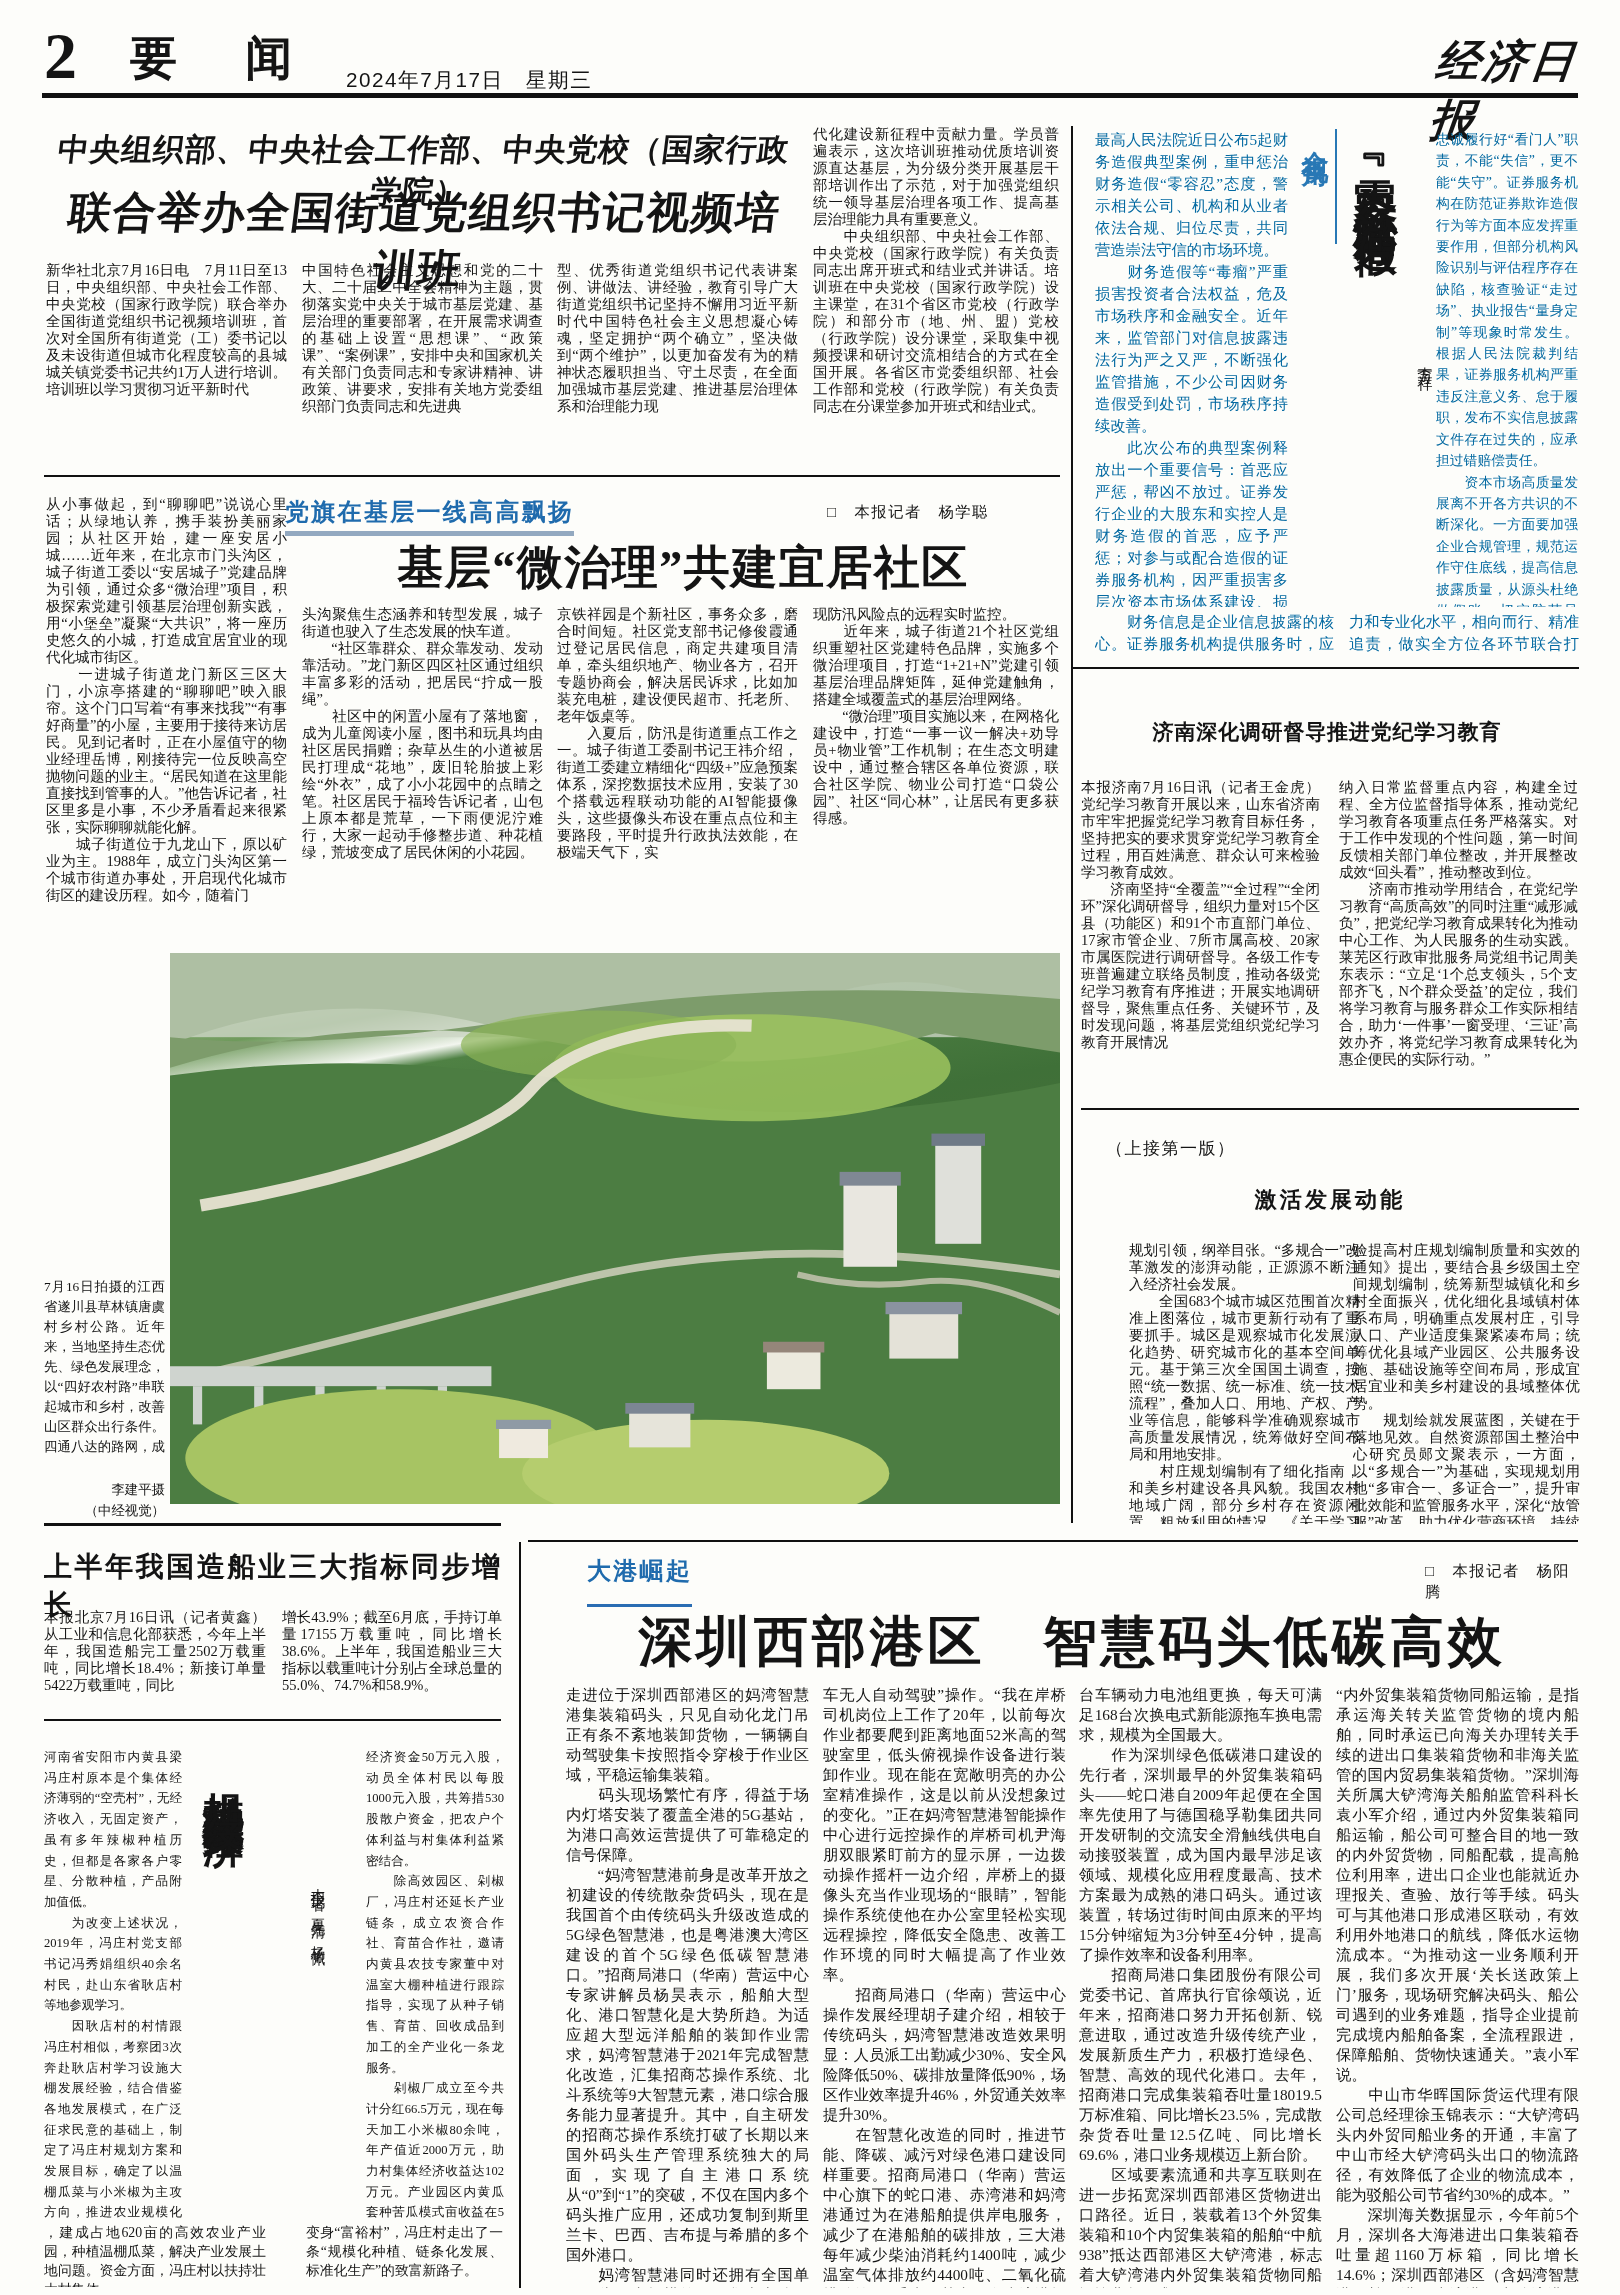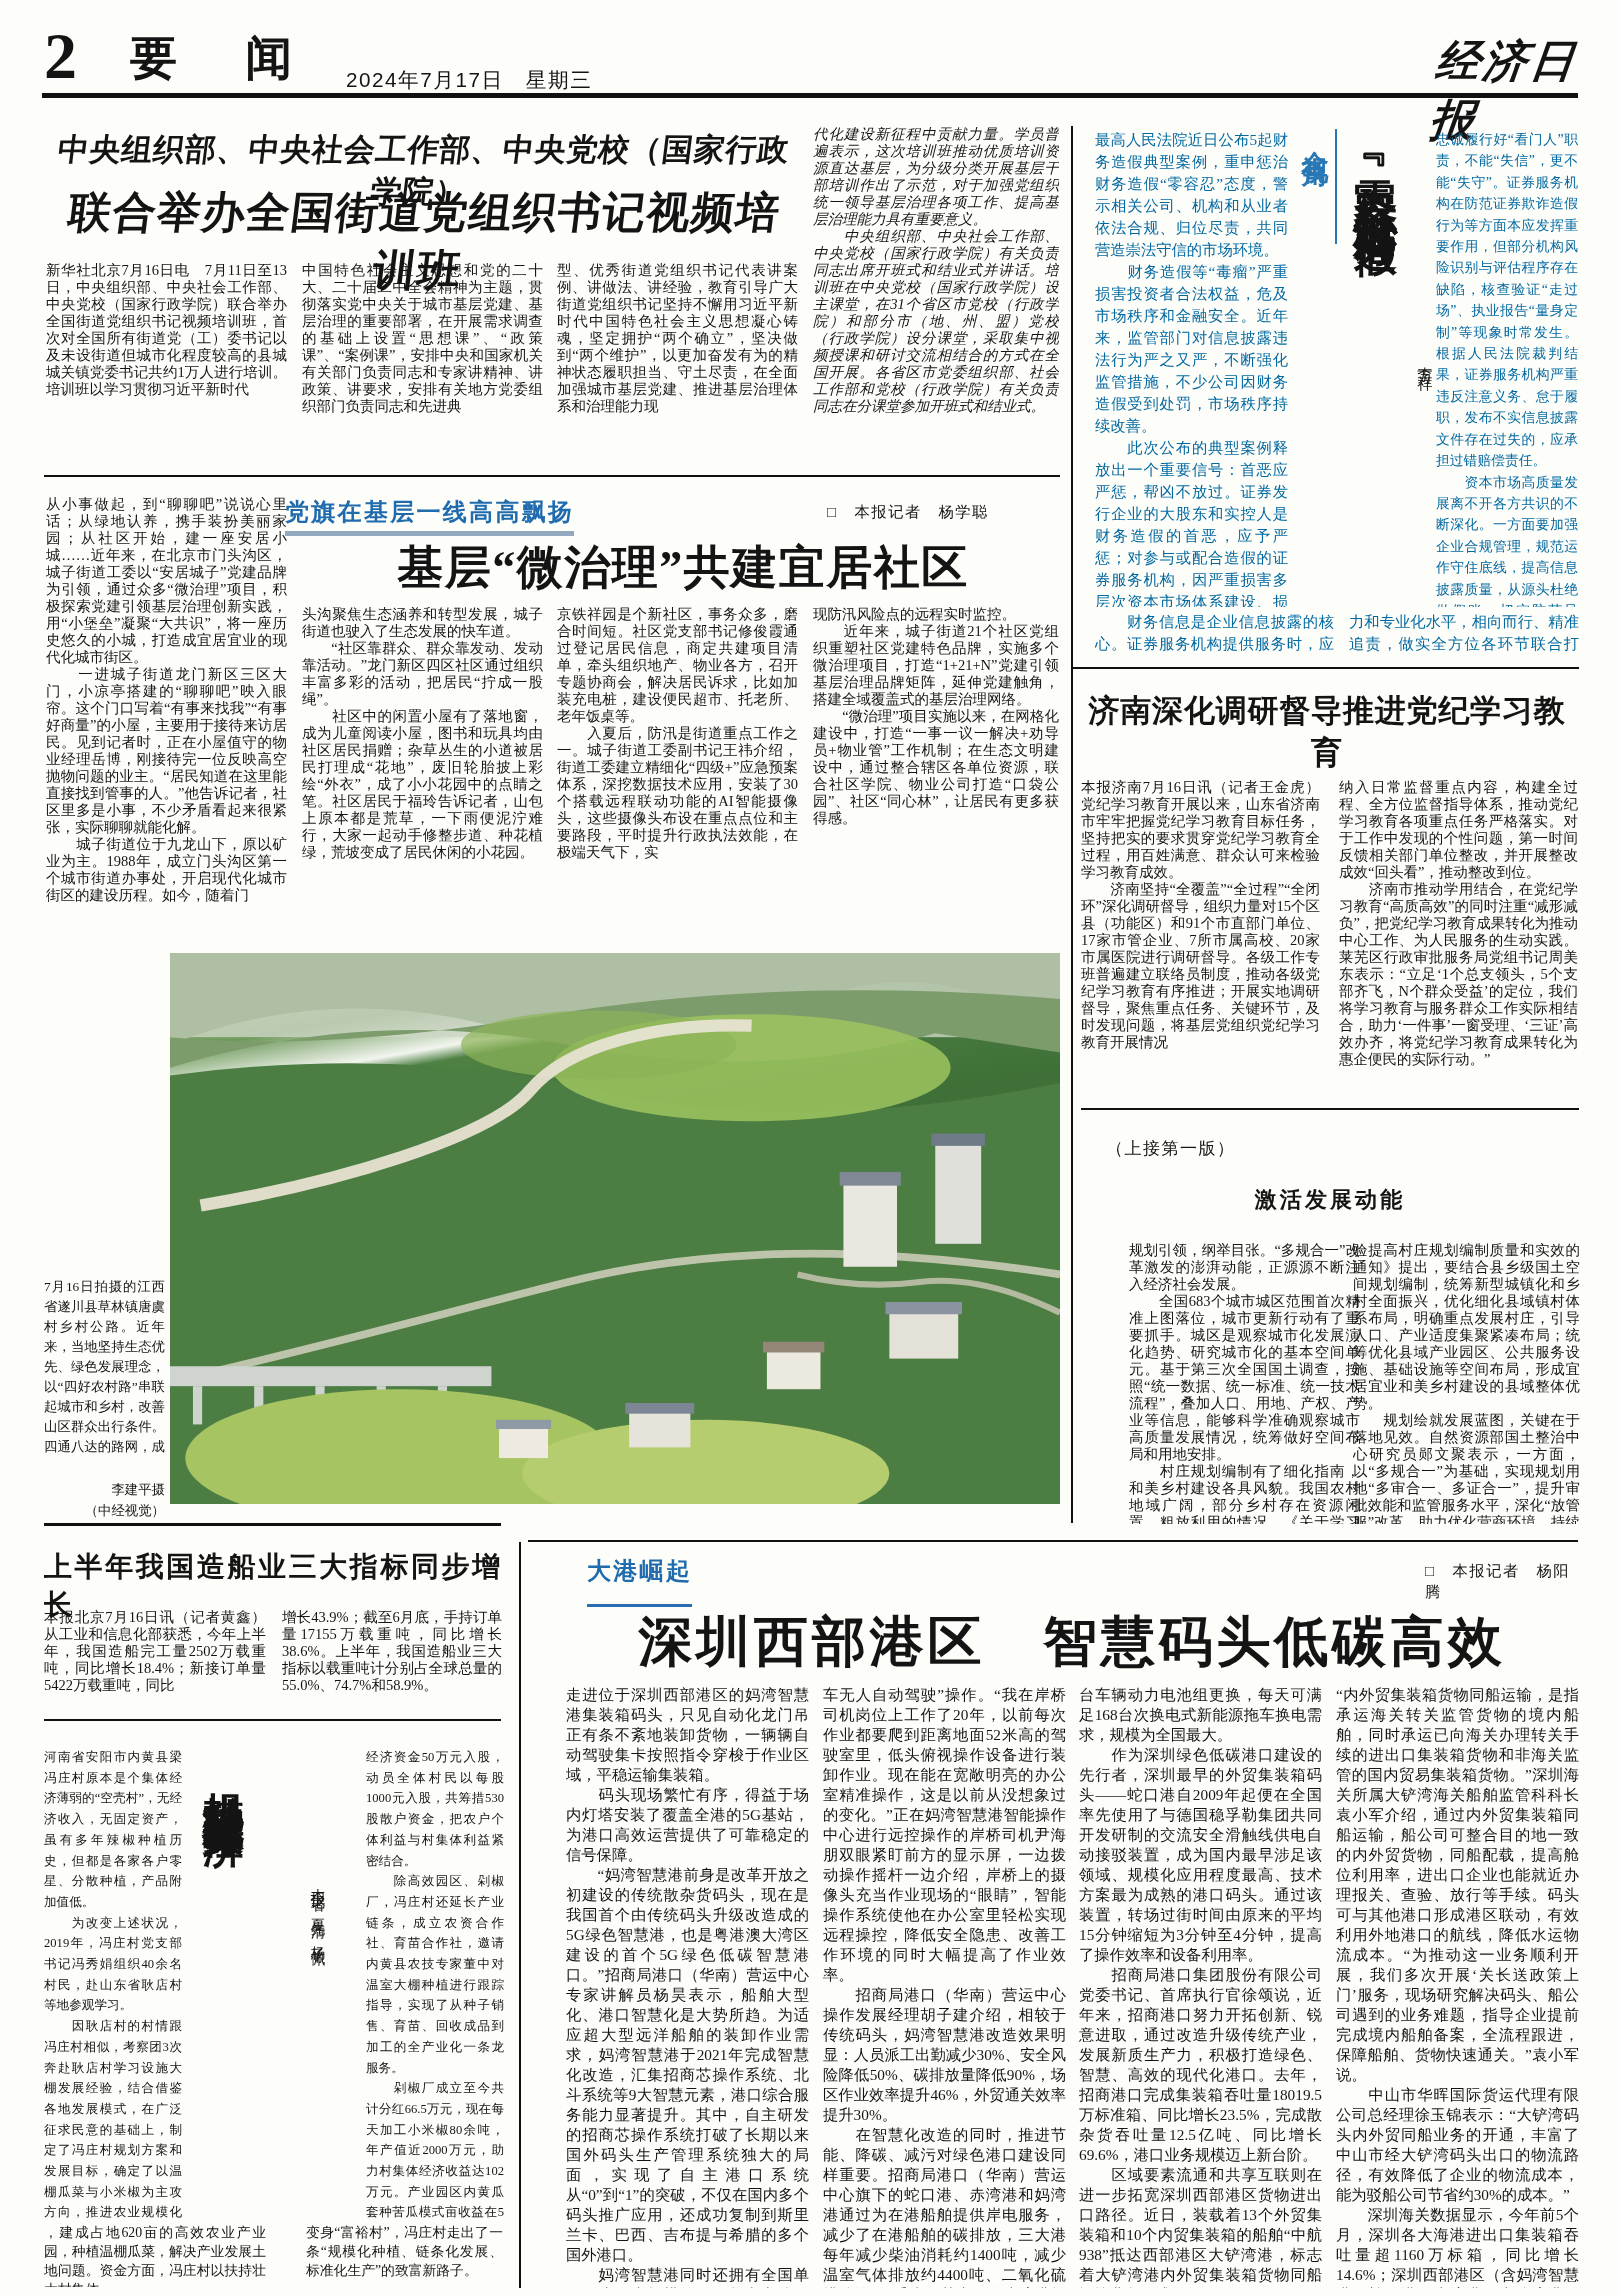--- a/index.html
+++ b/index.html
@@ -41,21 +41,21 @@
     <span>2024年7月17日</span>　<span>星期三</span>
   </div>
   <div class="abs masthead" style="left:1433px;top:32px;">经济日报</div>
   <div class="hrule" style="left:42px;top:93px;width:1536px;height:5.4px;"></div>
 
   <div class="abs hl-hei skew" style="left:44px;top:129px;width:754px;font-size:31px;letter-spacing:0.8px;text-align:center;">中央组织部、中央社会工作部、中央党校（国家行政学院）</div>
   <div class="abs hl-hei skew" style="left:44px;top:184px;width:754px;font-size:43px;letter-spacing:1.5px;text-align:center;">联合举办全国街道党组织书记视频培训班</div>
   <div class="col" style="left:46px;top:262px;width:241px;height:205px;">新华社北京7月16日电　7月11日至13日，中央组织部、中央社会工作部、中央党校（国家行政学院）联合举办全国街道党组织书记视频培训班，首次对全国所有街道党（工）委书记以及未设街道但城市化程度较高的县城城关镇党委书记共约1万人进行培训。培训班以学习贯彻习近平新时代</div>
   <div class="col" style="left:302px;top:262px;width:241px;height:205px;">中国特色社会主义思想和党的二十大、二十届二中全会精神为主题，贯彻落实党中央关于城市基层党建、基层治理的重要部署，在开展需求调查的基础上设置“思想课”、“政策课”、“案例课”，安排中央和国家机关有关部门负责同志和专家讲精神、讲政策、讲要求，安排有关地方党委组织部门负责同志和先进典</div>
   <div class="col" style="left:557px;top:262px;width:241px;height:205px;">型、优秀街道党组织书记代表讲案例、讲做法、讲经验，教育引导广大街道党组织书记坚持不懈用习近平新时代中国特色社会主义思想凝心铸魂，坚定拥护“两个确立”，坚决做到“两个维护”，以更加奋发有为的精神状态履职担当、守土尽责，在全面加强城市基层党建、推进基层治理体系和治理能力现</div>
-  <div class="col" style="left:813px;top:126px;width:246px;height:341px;font-style:italic;">代化建设新征程中贡献力量。学员普遍表示，这次培训班推动优质培训资源直达基层，为分级分类开展基层干部培训作出了示范，对于加强党组织统一领导基层治理各项工作、提高基层治理能力具有重要意义。
+  <div class="col" style="left:813px;top:126px;width:246px;height:341px;">代化建设新征程中贡献力量。学员普遍表示，这次培训班推动优质培训资源直达基层，为分级分类开展基层干部培训作出了示范，对于加强党组织统一领导基层治理各项工作、提高基层治理能力具有重要意义。
 　　中央组织部、中央社会工作部、中央党校（国家行政学院）有关负责同志出席开班式和结业式并讲话。培训班在中央党校（国家行政学院）设主课堂，在31个省区市党校（行政学院）和部分市（地、州、盟）党校（行政学院）设分课堂，采取集中视频授课和研讨交流相结合的方式在全国开展。各省区市党委组织部、社会工作部和党校（行政学院）有关负责同志在分课堂参加开班式和结业式。</div>
   <div class="hrule" style="left:44px;top:475px;width:1016px;height:1.5px;"></div>
 
   <div class="abs badge-blue" style="left:285px;top:496px;padding-bottom:3.1px;border-bottom:5.4px solid #93a9c0;">党旗在基层一线高高飘扬</div>
   <div class="abs byline" style="left:827px;top:502px;width:233px;">□　本报记者　杨学聪</div>
   <div class="abs hl-song ctr" style="left:306px;top:537px;width:754px;font-size:46px;letter-spacing:1.5px;">基层“微治理”共建宜居社区</div>
   <div class="col" style="left:46px;top:496px;width:241px;height:453px;">从小事做起，到“聊聊吧”说说心里话；从绿地认养，携手装扮美丽家园；从社区开始，建一座安居小城……近年来，在北京市门头沟区，城子街道工委以“安居城子”党建品牌为引领，通过众多“微治理”项目，积极探索党建引领基层治理创新实践，用“小堡垒”凝聚“大共识”，将一座历史悠久的小城，打造成宜居宜业的现代化城市街区。
 　　一进城子街道龙门新区三区大门，小凉亭搭建的“聊聊吧”映入眼帘。这个门口写着“有事来找我”“有事好商量”的小屋，主要用于接待来访居民。见到记者时，正在小屋值守的物业经理岳博，刚接待完一位反映高空抛物问题的业主。“居民知道在这里能直接找到管事的人。”他告诉记者，社区里多是小事，不少矛盾看起来很紧张，实际聊聊就能化解。
 　　城子街道位于九龙山下，原以矿业为主。1988年，成立门头沟区第一个城市街道办事处，开启现代化城市街区的建设历程。如今，随着门</div>
   <div class="col" style="left:302px;top:606px;width:241px;height:343px;">头沟聚焦生态涵养和转型发展，城子街道也驶入了生态发展的快车道。
@@ -115,21 +115,21 @@
   <div class="abs vert" style="left:1297px;top:129px;height:115px;font-size:27px;font-weight:900;color:#2878b5;letter-spacing:4.6px;font-family:'Liberation Serif',serif;">金视角</div>
   <div class="vrule" style="left:1335px;top:129px;width:1.5px;height:115px;background:#2878b5;"></div>
   <div class="abs vert hl-song" style="left:1346px;top:139px;height:520px;font-size:44px;letter-spacing:6.1px;">『零容忍』惩治财务造假</div>
   <div class="abs vert" style="left:1414px;top:354px;height:107px;font-size:15.3px;letter-spacing:4.6px;">李万祥</div>
   <div class="col-kj" style="left:1436px;top:129px;width:142px;height:478px;font-size:13.8px;line-height:21.4px;">忠诚履行好“看门人”职责，不能“失信”，更不能“失守”。证券服务机构在防范证券欺诈造假行为等方面本应发挥重要作用，但部分机构风险识别与评估程序存在缺陷，核查验证“走过场”、执业报告“量身定制”等现象时常发生。根据人民法院裁判结果，证券服务机构严重违反注意义务、怠于履职，发布不实信息披露文件存在过失的，应承担过错赔偿责任。
 　　资本市场高质量发展离不开各方共识的不断深化。一方面要加强企业合规管理，规范运作守住底线，提高信息披露质量，从源头杜绝做假账，切实防范风险。另一方面，对财务造假等违法行为，提高信息披露质量，提升证券执法司法能</div>
   <div class="col-kj" style="left:1095px;top:611px;width:239px;height:47px;">　　财务信息是企业信息披露的核心。证券服务机构提供服务时，应依法</div>
   <div class="col-kj" style="left:1349px;top:611px;width:230px;height:47px;">力和专业化水平，相向而行、精准追责，做实全方位各环节联合打击，形成治理合力。</div>
   <div class="hrule" style="left:1072px;top:667px;width:507px;height:1.5px;"></div>
 
-  <div class="abs hl-hei ctr" style="left:1076px;top:690px;width:502px;font-size:31px;letter-spacing:0.8px;">济南深化调研督导推进党纪学习教育</div>
+  <div class="abs hl-hei ctr" style="left:1076px;top:718px;width:502px;font-size:21px;letter-spacing:0.8px;">济南深化调研督导推进党纪学习教育</div>
   <div class="col" style="left:1081px;top:779px;width:239px;height:306px;">本报济南7月16日讯（记者王金虎）党纪学习教育开展以来，山东省济南市牢牢把握党纪学习教育目标任务，坚持把实的要求贯穿党纪学习教育全过程，用百姓满意、群众认可来检验学习教育成效。
 　　济南坚持“全覆盖”“全过程”“全闭环”深化调研督导，组织力量对15个区县（功能区）和91个市直部门单位、17家市管企业、7所市属高校、20家市属医院进行调研督导。各级工作专班普遍建立联络员制度，推动各级党纪学习教育有序推进；开展实地调研督导，聚焦重点任务、关键环节，及时发现问题，将基层党组织党纪学习教育开展情况</div>
   <div class="col" style="left:1339px;top:779px;width:239px;height:306px;">纳入日常监督重点内容，构建全过程、全方位监督指导体系，推动党纪学习教育各项重点任务严格落实。对于工作中发现的个性问题，第一时间反馈相关部门单位整改，并开展整改成效“回头看”，推动整改到位。
 　　济南市推动学用结合，在党纪学习教育“高质高效”的同时注重“减形减负”，把党纪学习教育成果转化为推动中心工作、为人民服务的生动实践。莱芜区行政审批服务局党组书记周美东表示：“立足‘1个总支领头，5个支部齐飞，N个群众受益’的定位，我们将学习教育与服务群众工作实际相结合，助力‘一件事’一窗受理、‘三证’高效办齐，将党纪学习教育成果转化为惠企便民的实际行动。”</div>
 
   <div class="hrule" style="left:1081px;top:1108px;width:498px;height:2.3px;"></div>
   <div class="abs" style="left:1106px;top:1137px;font-size:17px;letter-spacing:1.5px;">（上接第一版）</div>
   <div class="abs hl-hei ctr" style="left:1081px;top:1185px;width:498px;font-size:22px;letter-spacing:3.1px;">激活发展动能</div>
   <div class="col" style="left:1129px;top:1242px;width:231px;height:282px;">规划引领，纲举目张。“多规合一”改革激发的澎湃动能，正源源不断注入经济社会发展。
 　　全国683个城市城区范围首次精准上图落位，城市更新行动有了重要抓手。城区是观察城市化发展演化趋势、研究城市化的基本空间单元。基于第三次全国国土调查，按照“统一数据、统一标准、统一技术流程”，叠加人口、用地、产权、产业等信息，能够科学准确观察城市高质量发展情况，统筹做好空间布局和用地安排。

